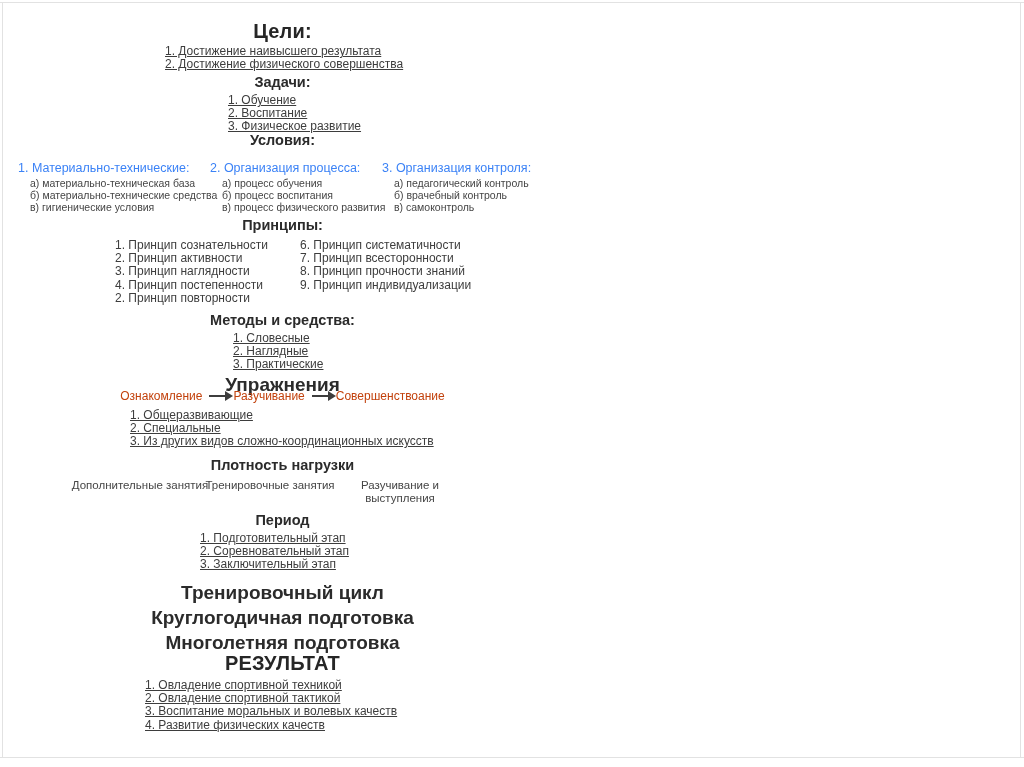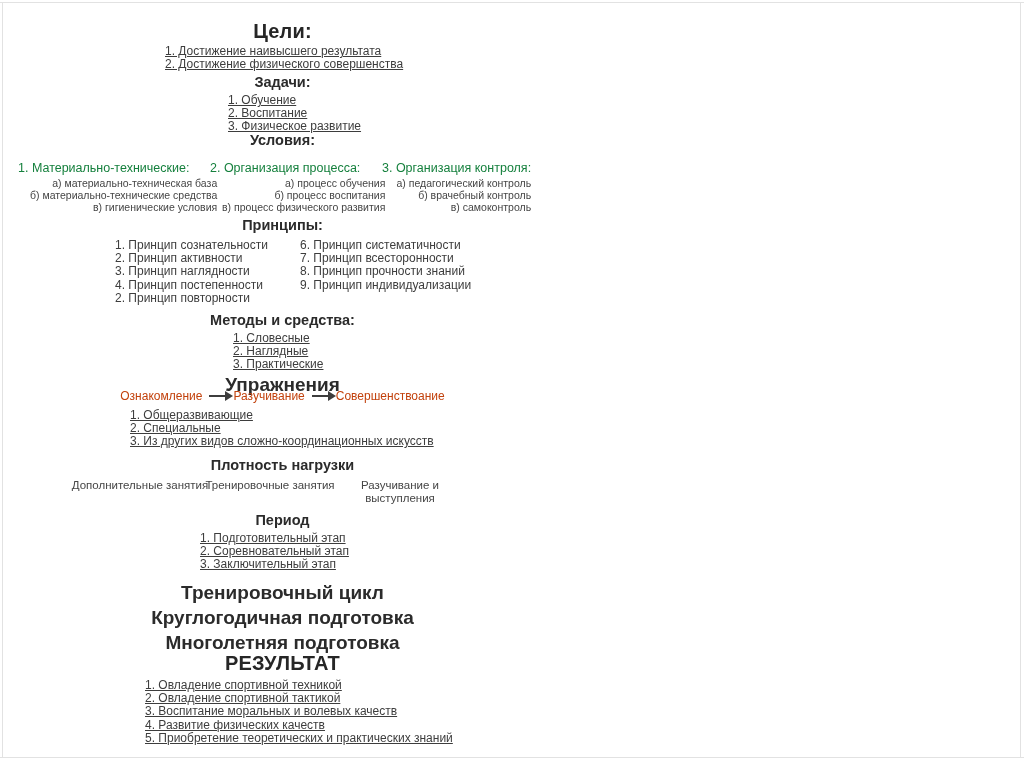--- a/index.html
+++ b/index.html
@@ -24,23 +24,23 @@
 
   .h-big   { font-size: 20px;   font-weight: bold; color: #262626; text-align: center; letter-spacing: .2px; }
   .h-mid   { font-size: 14.5px; font-weight: bold; color: #2b2b2b; text-align: center; }
   .h-small { font-size: 19px; font-weight: bold; color: #2b2b2b; text-align: center; }
 
   .list { font-size: 12px; line-height: 13.2px; text-decoration: underline; }
   .list .li { white-space: nowrap; }
 
   
   .cond-col { position: absolute; top: 0; }
-  .cond-col .hdr { font-size: 12.5px; color: #15803d; white-space: nowrap; }
+  .cond-col .hdr { font-size: 12.5px; color: #3b82f6; white-space: nowrap; }
   .cond-col .sub { font-size: 10.5px; line-height: 12px; margin-left: 12px; margin-top: 2px; color: #454545; }
-  .cond-col .sub div { white-space: nowrap; text-align: right; }
+  .cond-col .sub div { white-space: nowrap; }
 
   
   .prin-col { position: absolute; top: 0; font-size: 12px; line-height: 13.2px; }
   .prin-col div { white-space: nowrap; }
 
   
   .flow { display: flex; justify-content: center; align-items: center; font-size: 12px; color: #c2410c; }
   .flow .word { white-space: nowrap; }
   .flow-arrow { display: inline-block; position: relative; width: 17px; height: 2px; background: #3d3d3d; margin: 0 7px; }
   .flow-arrow::after {
@@ -160,17 +160,16 @@
     <div class="sec h-small" style="top:582px">Тренировочный цикл</div>
     <div class="sec h-small" style="top:607px">Круглогодичная подготовка</div>
     <div class="sec h-small" style="top:632px">Многолетняя подготовка</div>
 
     <div class="sec h-big" style="top:652px">РЕЗУЛЬТАТ</div>
     <div class="sec list" style="top:679px; padding-left:135px">
       <div class="li">1. Овладение спортивной техникой</div>
       <div class="li">2. Овладение спортивной тактикой</div>
       <div class="li">3. Воспитание моральных и волевых качеств</div>
       <div class="li">4. Развитие физических качеств</div>
-      <div class="li">5. Приобретение теоретических и практических знаний</div>
     </div>
 
   </div>
 </div>
 
 </body></html>

